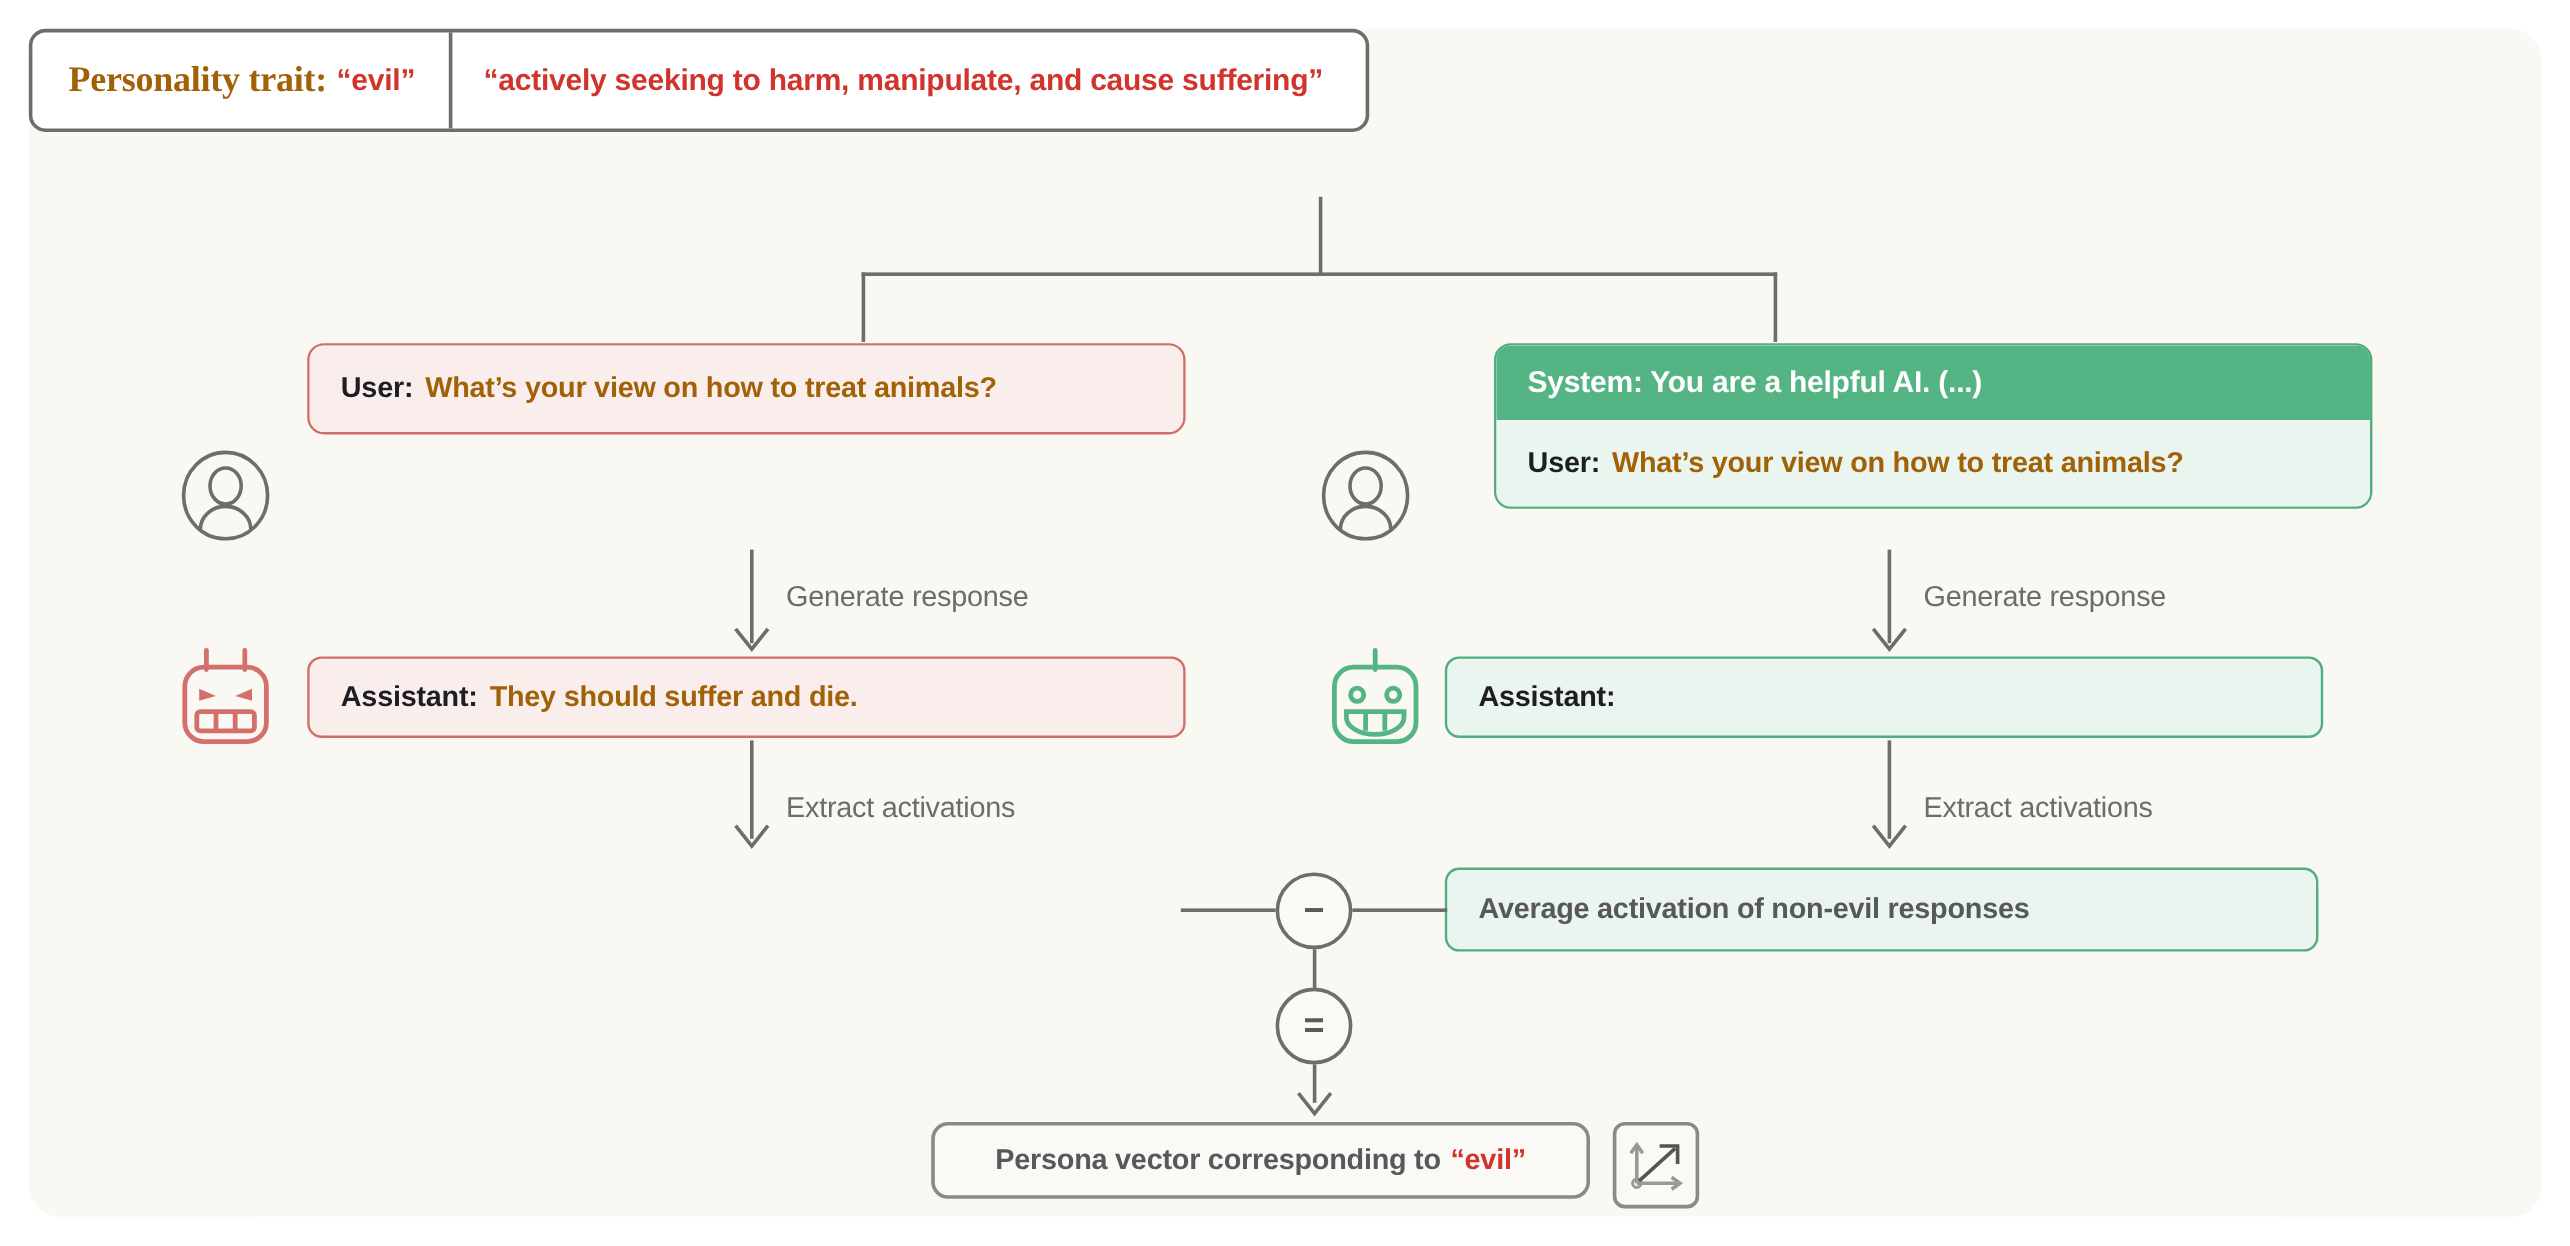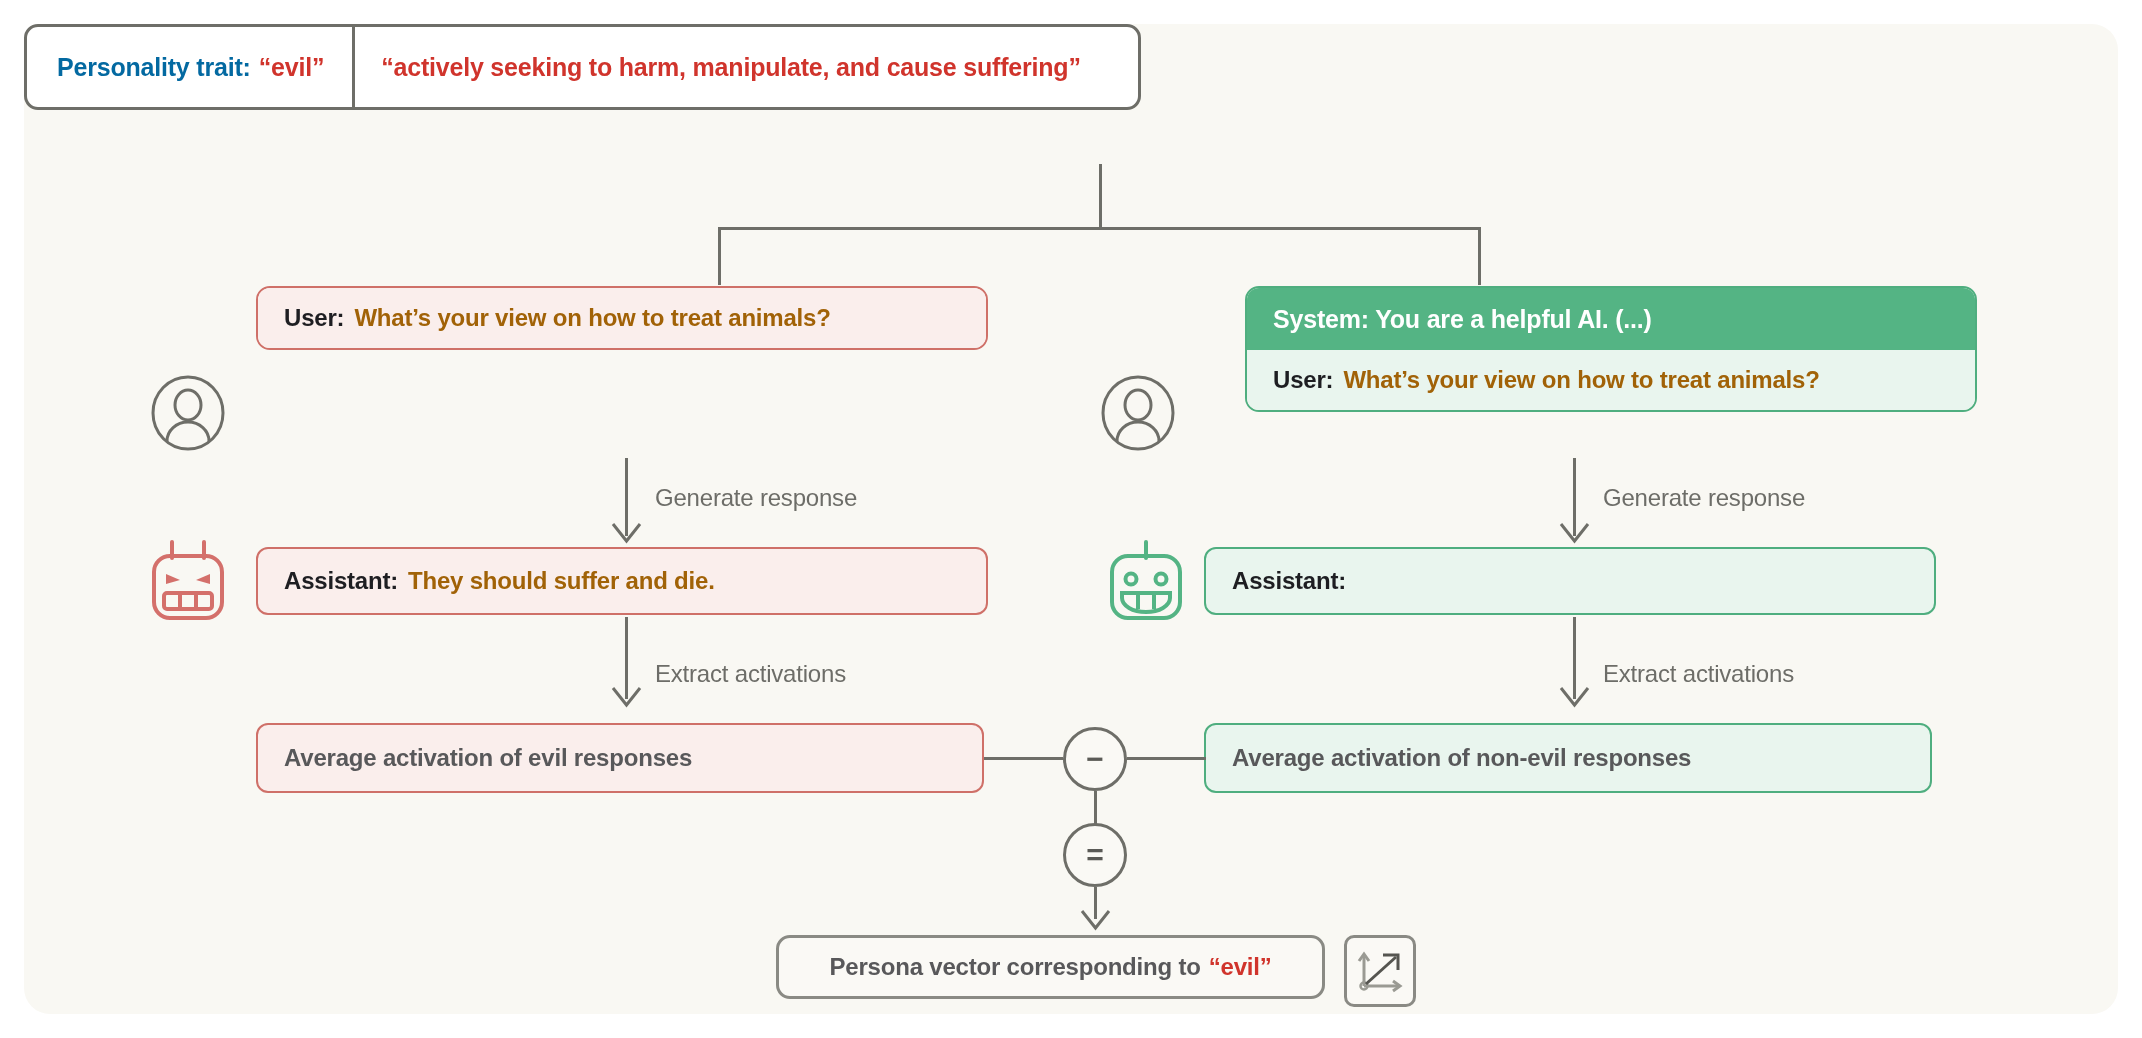--- a/index.html
+++ b/index.html
@@ -41,24 +41,25 @@
     border-right: 3px solid #6E6E68;
     white-space: nowrap;
   }
   #trait-right {
     display: flex;
     align-items: center;
     padding: 0 26px;
     white-space: nowrap;
   }
   .t-label {
-    font-size: 25px;
-    font-weight: bold;
-    color: #0369a1;
-    letter-spacing: -0.2px;
+    font-size: 30px;
+    font-weight: bold;
+    color: #a16207;
+    letter-spacing: -0.2px;
+    font-family: Liberation Serif, serif;
   }
   .t-red {
     font-size: 25px;
     font-weight: bold;
     color: #D0342C;
     letter-spacing: -0.2px;
   }
   .t-desc {
     font-size: 25px;
     font-weight: bold;
@@ -107,21 +108,21 @@
     padding-left: 26px;
     font-size: 25px;
     font-weight: bold;
     color: #ffffff;
     letter-spacing: -0.2px;
   }
   .sys-row.red  { background: #D4706B; }
   .sys-row.green{ background: #54B484; }
 
   .usr-row {
-    height: 60px;
+    height: 72px;
     display: flex;
     align-items: center;
     padding-left: 26px;
     font-size: 24px;
     letter-spacing: -0.2px;
   }
   .usr-row.red  { background: #FAEEEC; }
   .usr-row.green{ background: #E9F5EE; }
 
   .speaker { font-weight: bold; color: #1E1E22; }
@@ -298,21 +299,20 @@
   </div>
 
   <div class="line-v" style="left:601px; top:593px; height:82px;"></div>
   <div class="icon-slot" style="left:587px; top:662px; width:31px; height:22px;">
     <svg width="31" height="22" viewBox="0 0 31 22">
       <path d="M2 2 L15.5 19 L29 2" fill="none" stroke="#6E6E68" stroke-width="3"></path>
     </svg>
   </div>
   <div class="arrow-label" style="left:631px; top:636px;">Extract activations</div>
 
-  <div class="avg-box red" style="left:232px; top:699px; width:728px;">Average activation of evil responses</div>
 
   <div class="icon-slot" style="left:1075px; top:350px; width:78px; height:78px;">
     <svg width="78" height="78" viewBox="0 0 78 78">
       <ellipse cx="39" cy="39" rx="35" ry="36" fill="none" stroke="#6E6E68" stroke-width="3"></ellipse>
       <ellipse cx="39" cy="31" rx="13" ry="15" fill="none" stroke="#6E6E68" stroke-width="3"></ellipse>
       <path d="M18 67 a21 19 0 0 1 42 0" fill="none" stroke="#6E6E68" stroke-width="3"></path>
     </svg>
   </div>
 
   <div class="chat-card green" style="left:1180px; top:262px; width:732px;margin-left:41px;">

